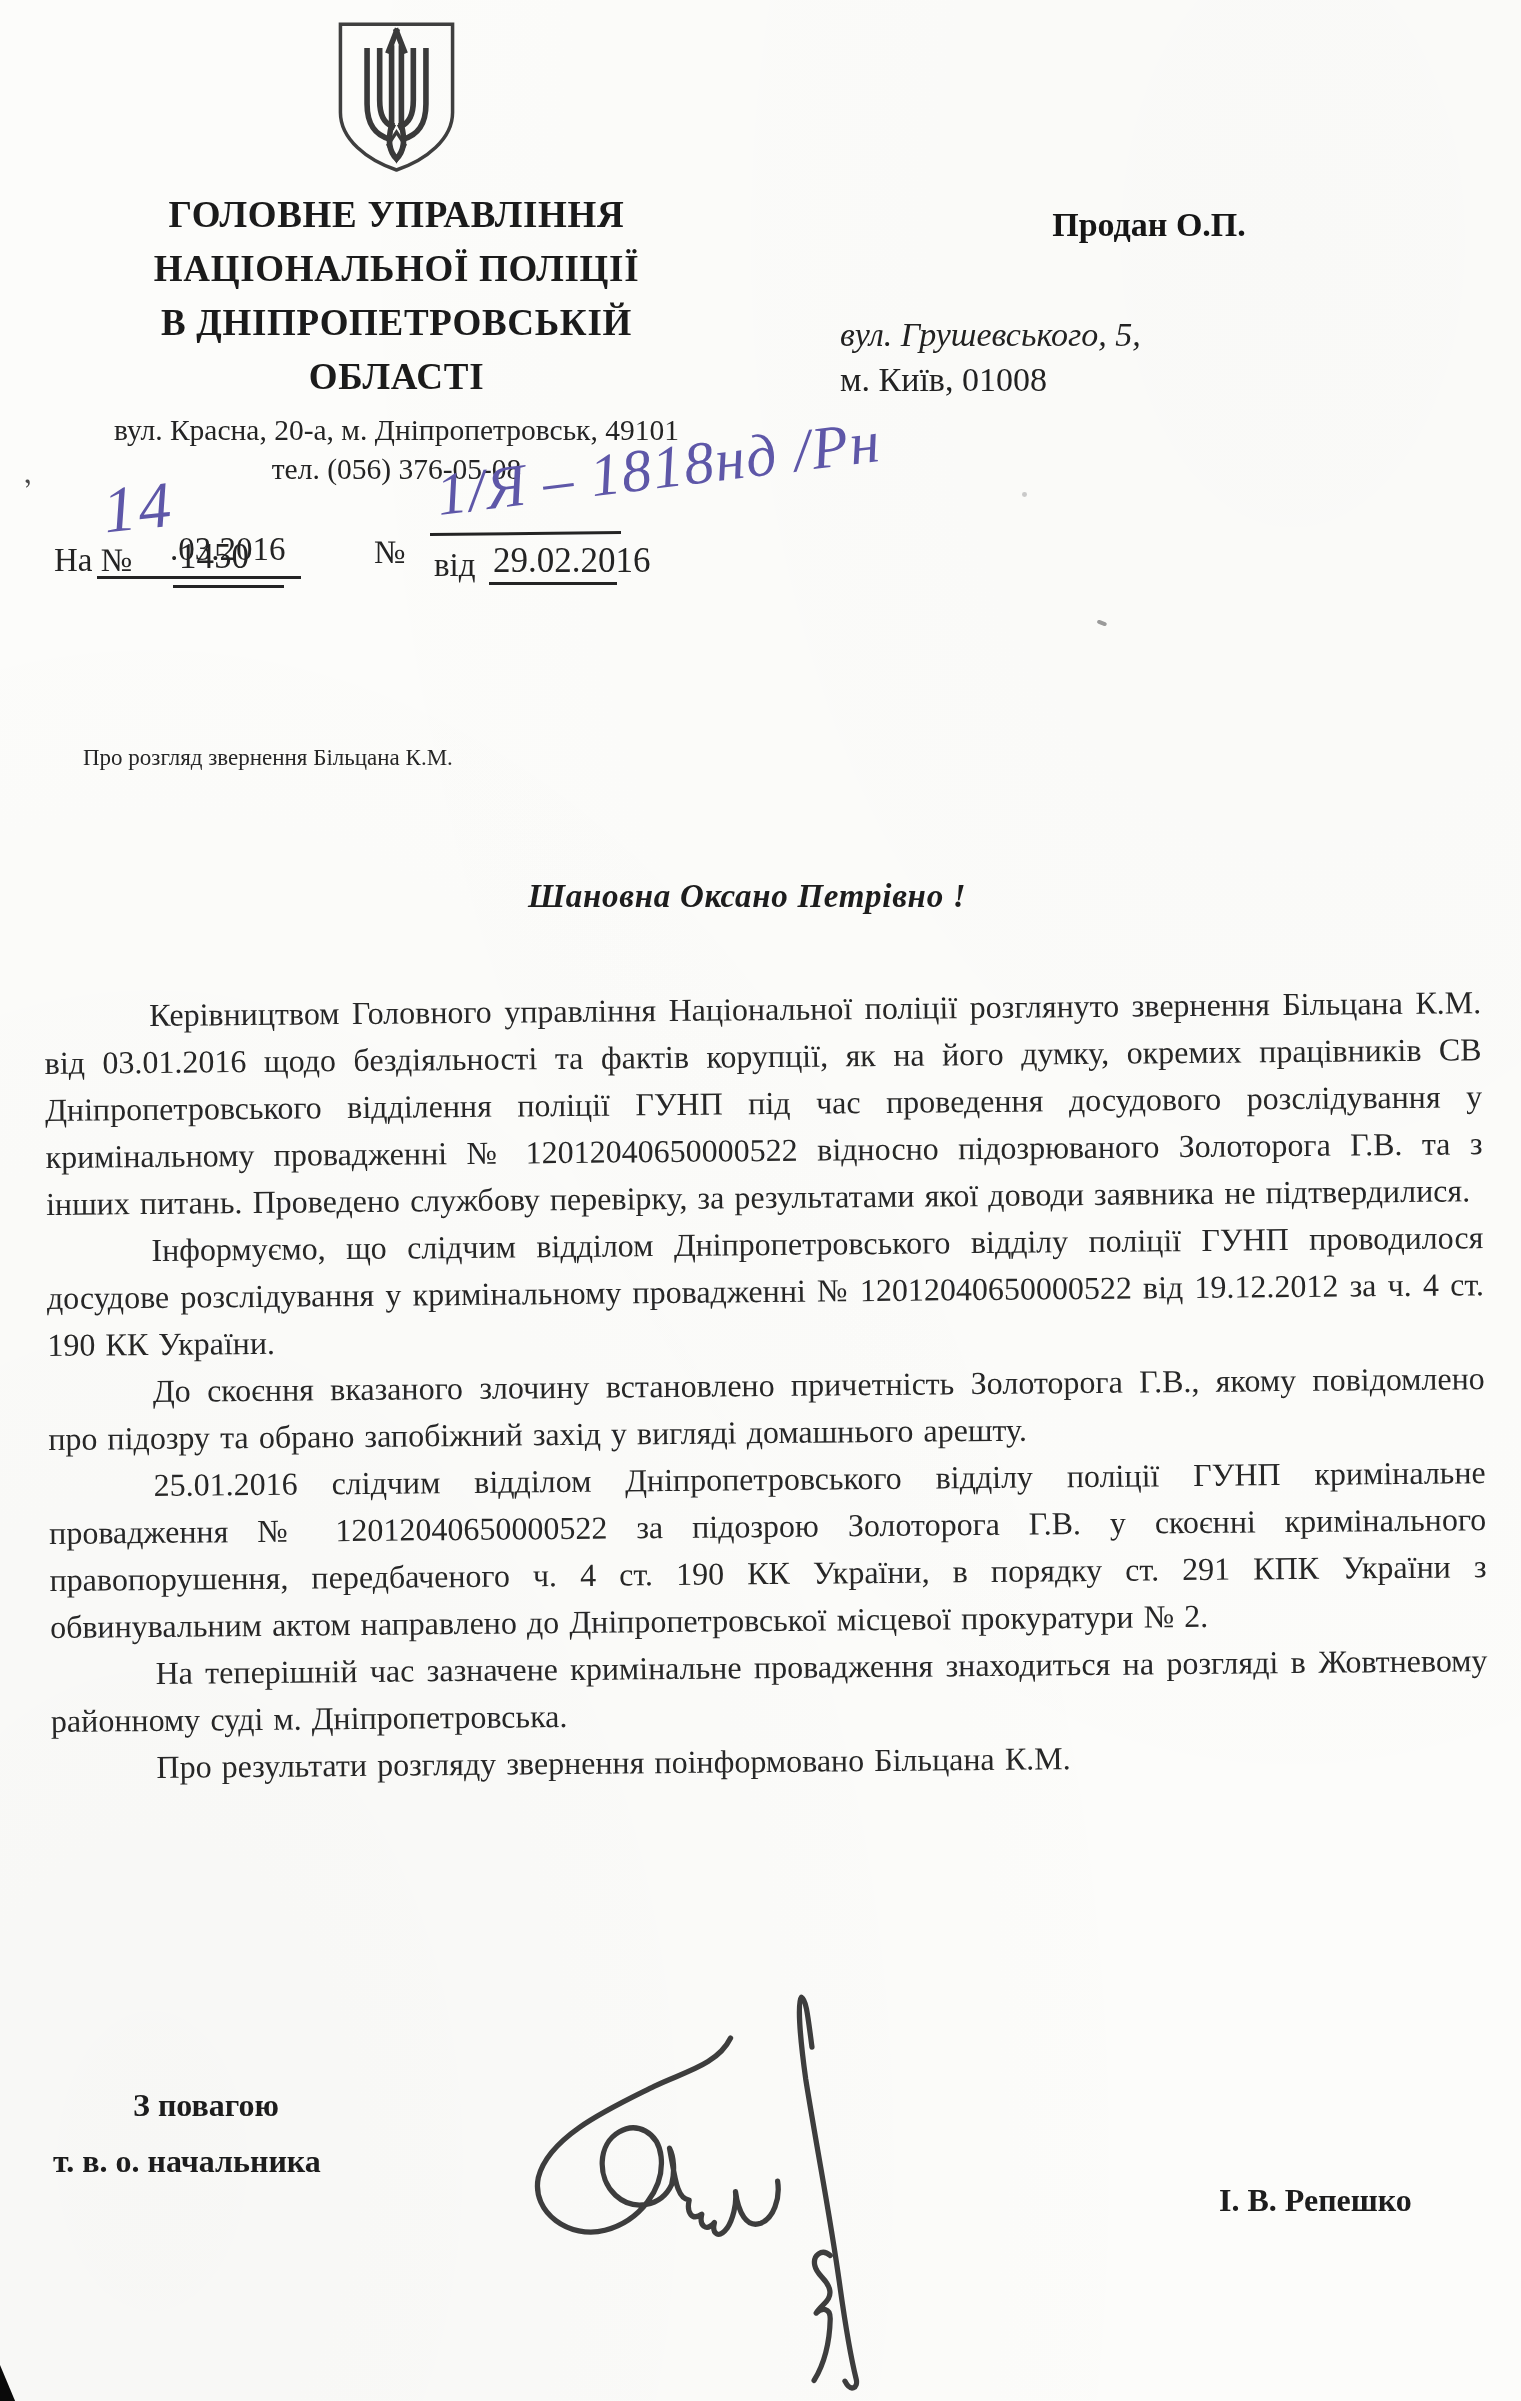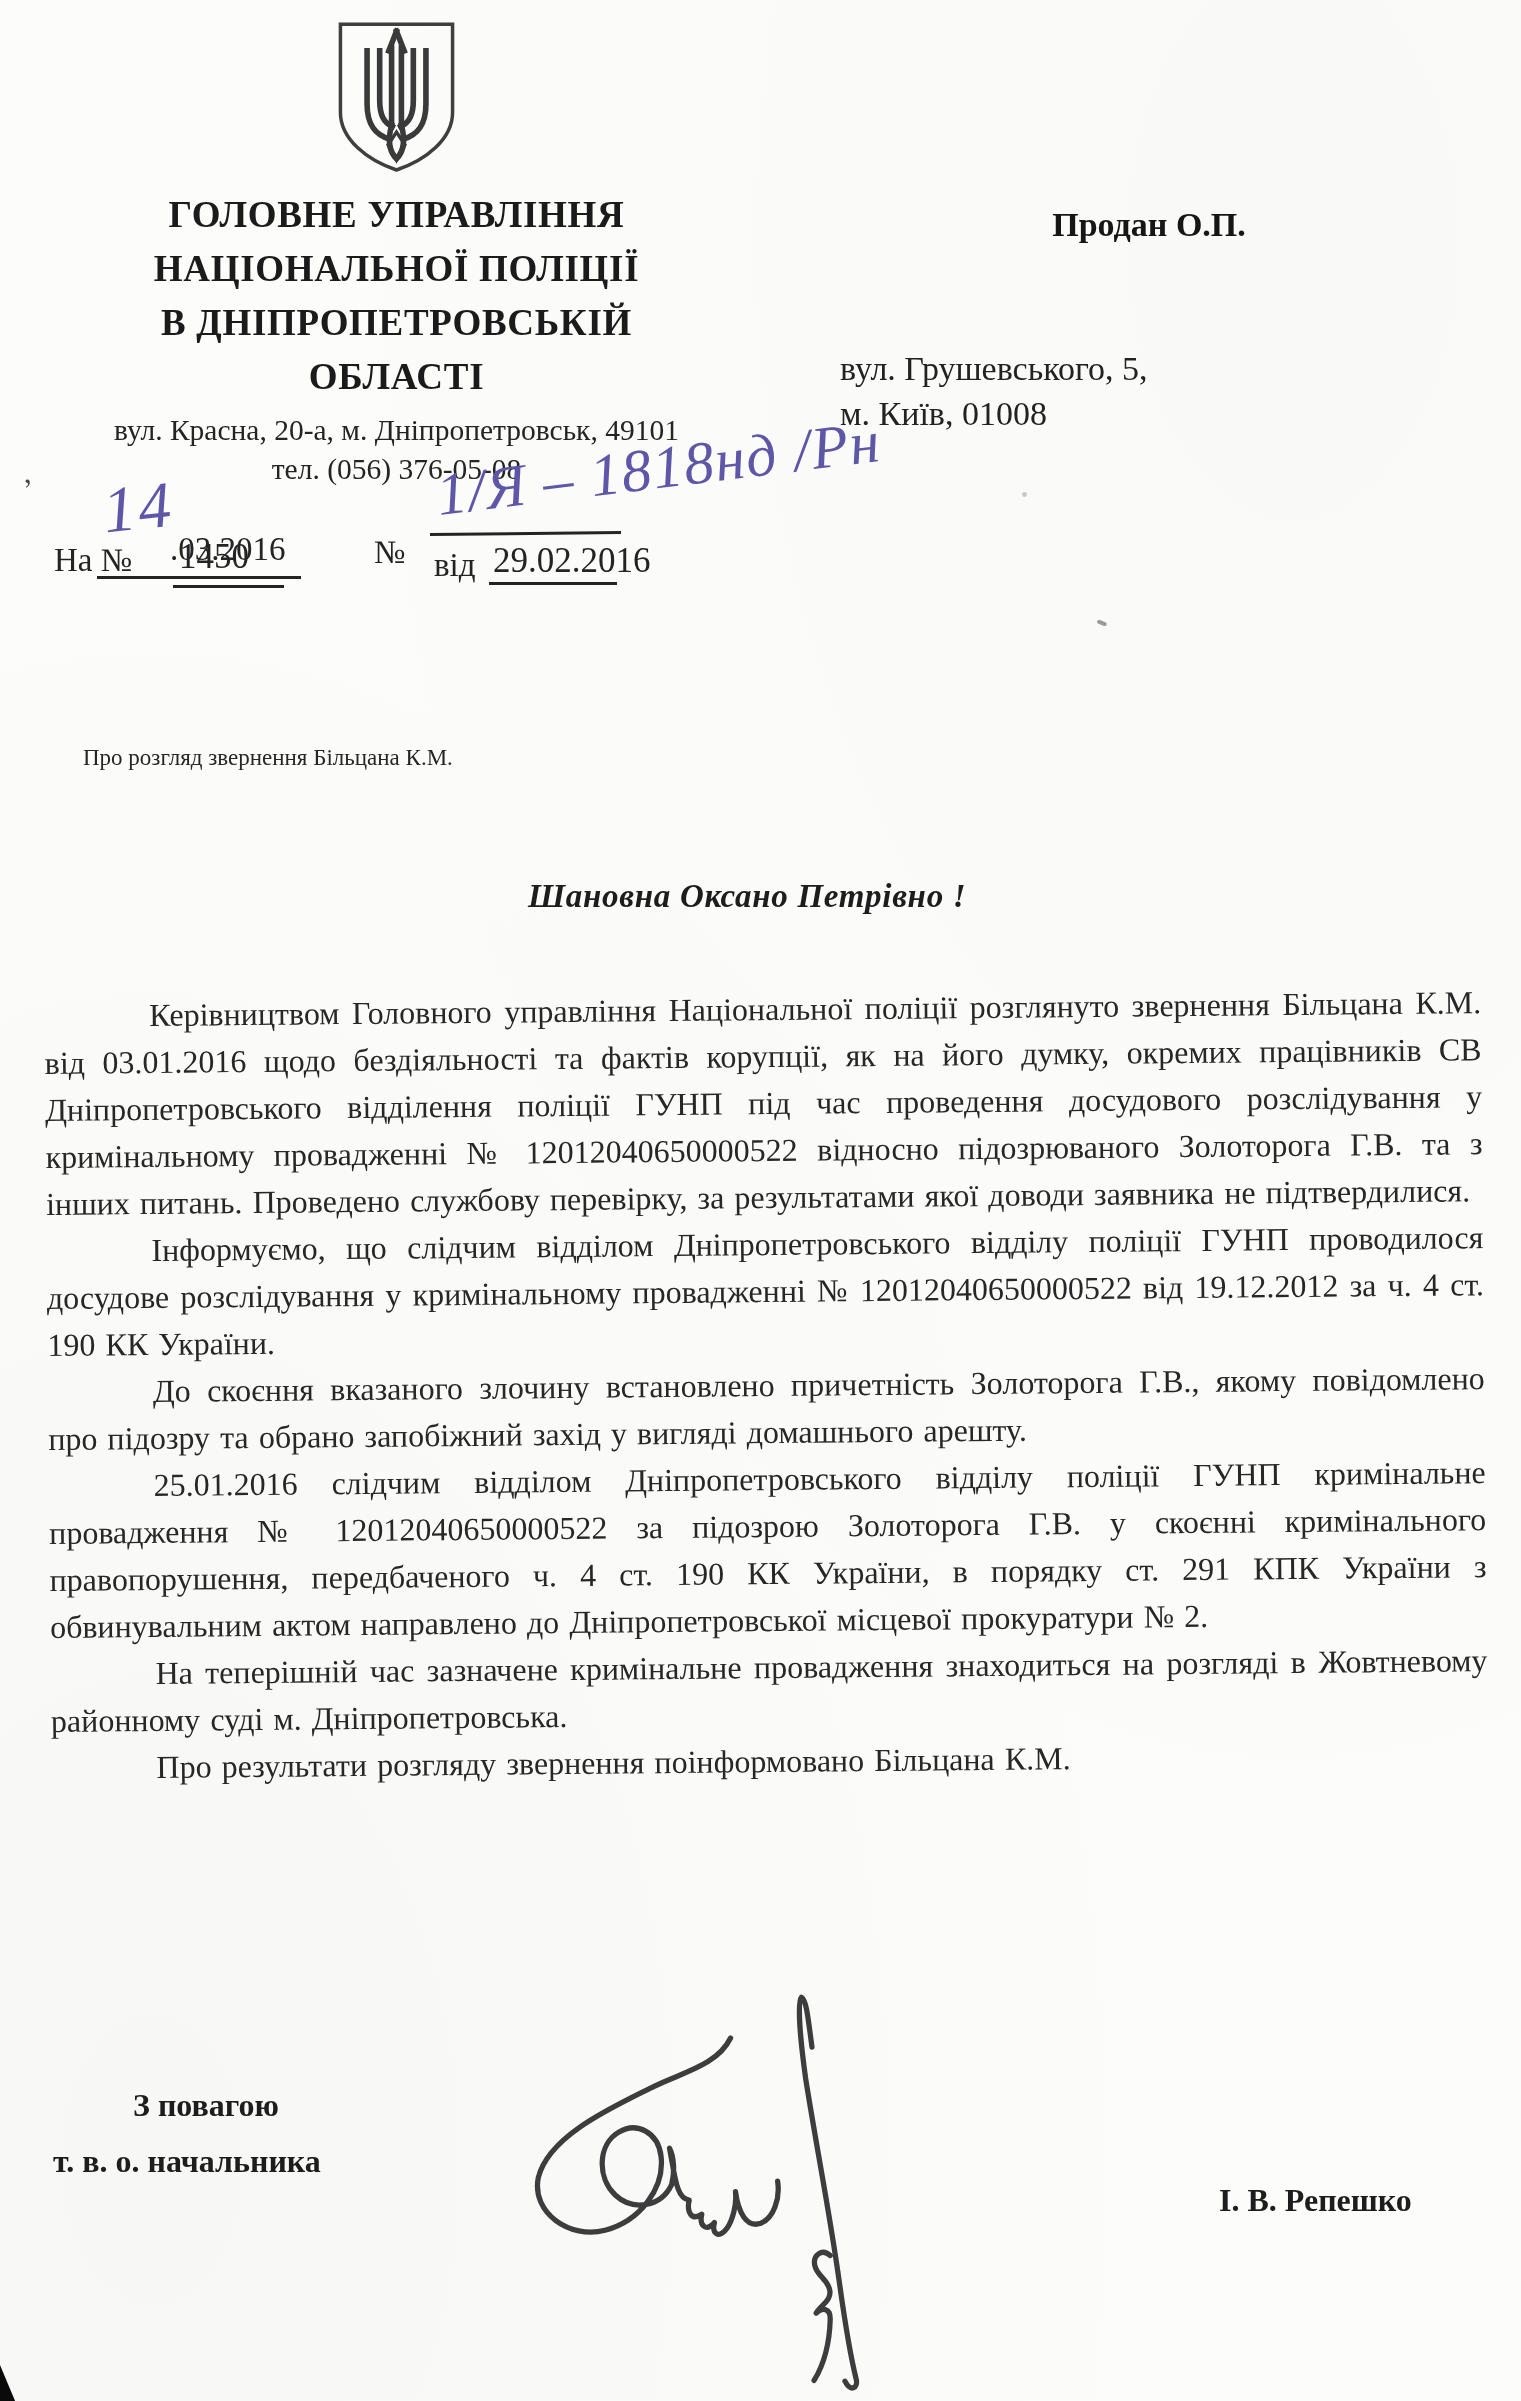--- a/index.html
+++ b/index.html
@@ -18,21 +18,21 @@
   }
   
   .letterhead{position:absolute;left:41px;top:19.7px;width:711px;text-align:center;}
   .emblem{display:inline-block;margin:0 auto;}
   .org-name{margin-top:9.8px;font-weight:bold;font-size:37px;line-height:54px;letter-spacing:0.7px;color:#1b1b1b;}
   .org-addr{margin-top:7px;font-size:29.5px;line-height:39px;color:#242424;}
   .org-tel{font-size:29.5px;line-height:39px;color:#242424;}
   
   .recipient{position:absolute;left:840px;top:198px;width:618px;font-size:34px;line-height:45px;color:#222;}
   .recipient .name{font-weight:bold;margin-top:4.2px;color:#161616;text-align:center;}
-  .recipient .addr1{margin-top:99px;}
+  .recipient .addr1{margin-top:65px;font-style:italic;}
   
   .ref{position:absolute;left:0;top:0;width:1521px;height:703px;font-size:32px;color:#242424;}
   .ref .hand{font-style:italic;color:#5e57a8;}
   .hw-day{position:absolute;left:103px;top:475px;font-size:65px;line-height:65px;transform:rotate(-6deg);letter-spacing:2.8px;}
   .pr-date{position:absolute;left:170px;top:531px;font-size:33px;}
   .no-sign{position:absolute;left:374px;top:534px;font-size:33px;}
   .hw-number{position:absolute;left:441px;top:462px;font-size:60px;line-height:67px;transform:rotate(-7deg);transform-origin:left bottom;letter-spacing:1.4px;white-space:nowrap;}
   .u-line{position:absolute;height:2.8px;background:#242424;}
   .u-date{left:97px;top:576px;width:204px;}
   .u-no{left:430px;top:532px;width:191px;transform:rotate(-0.6deg);}

